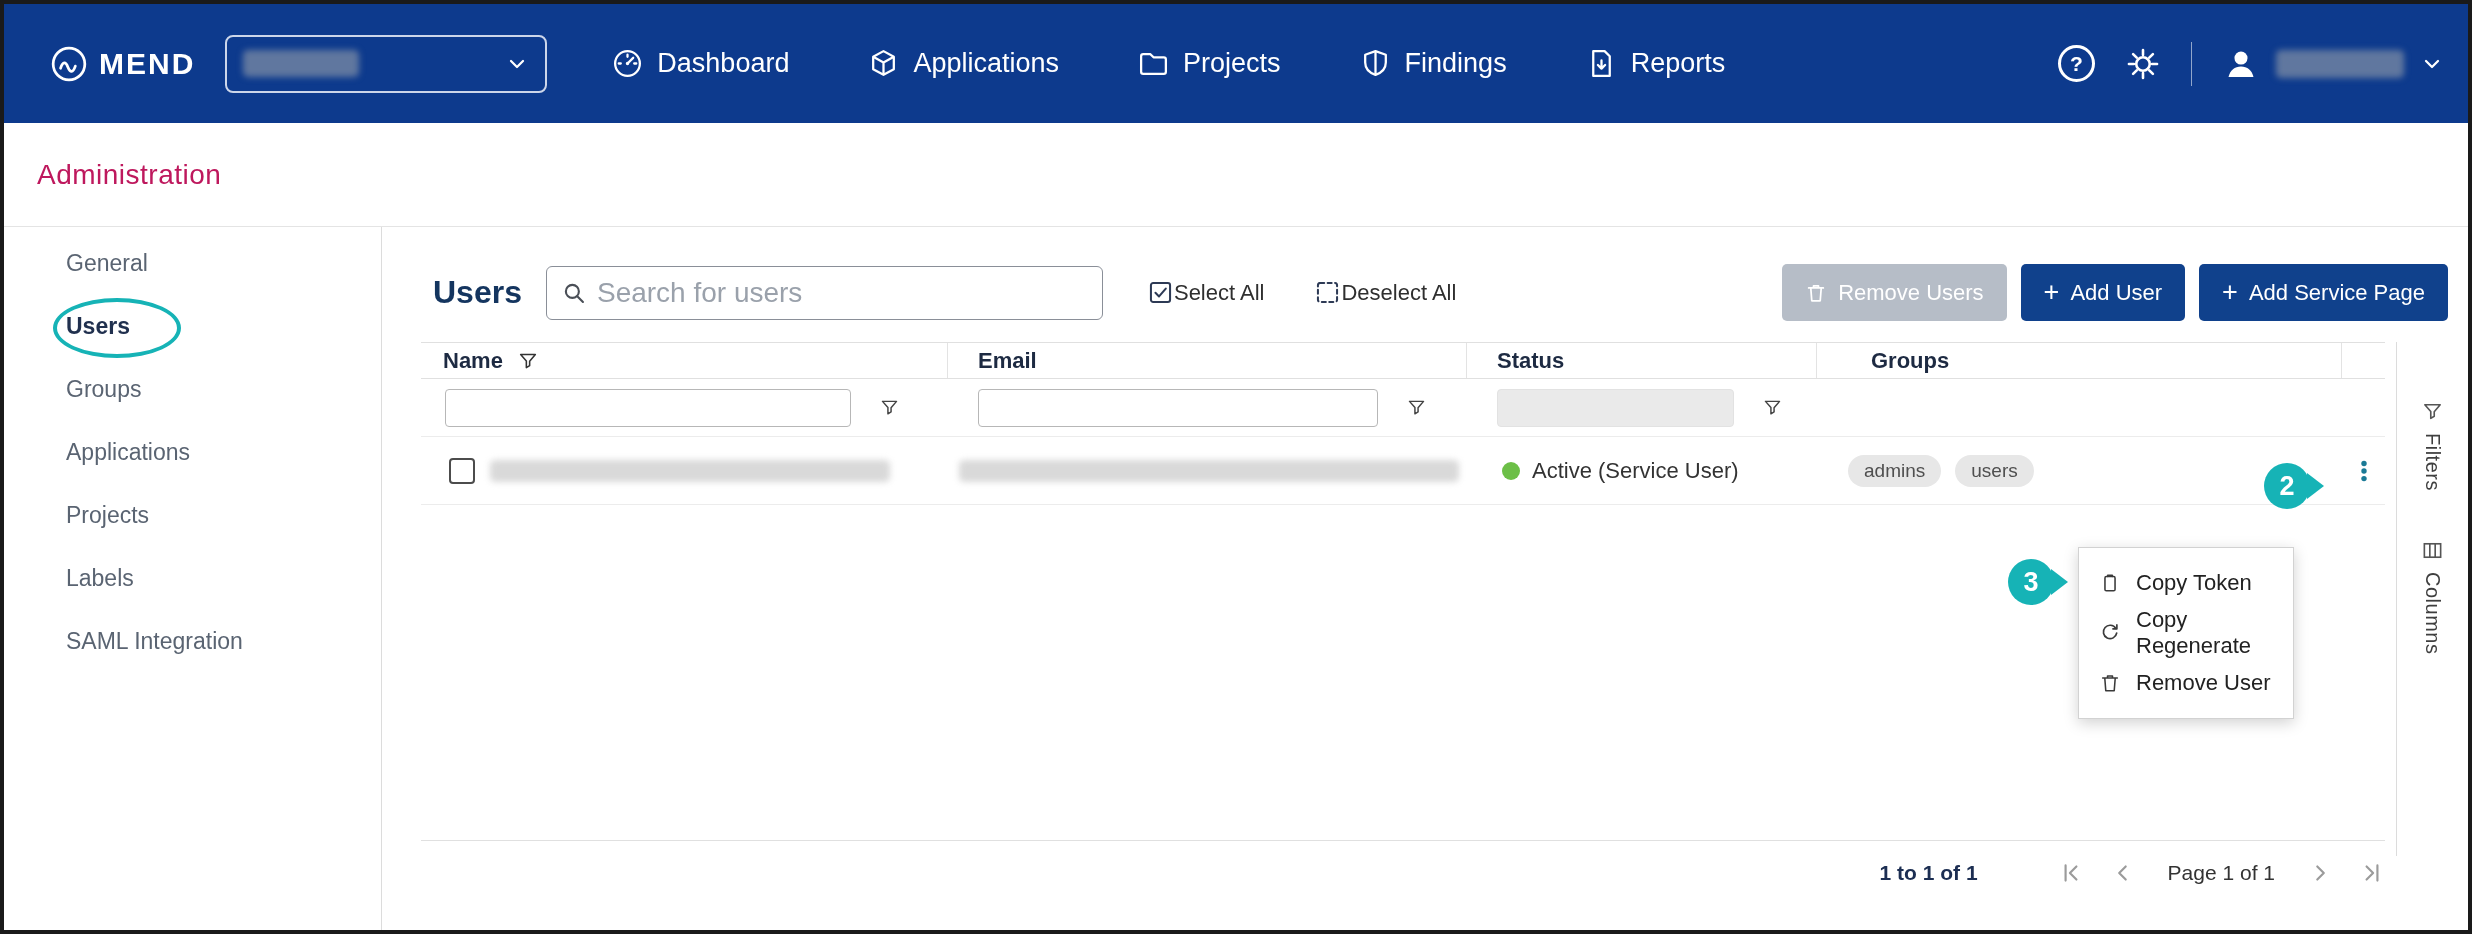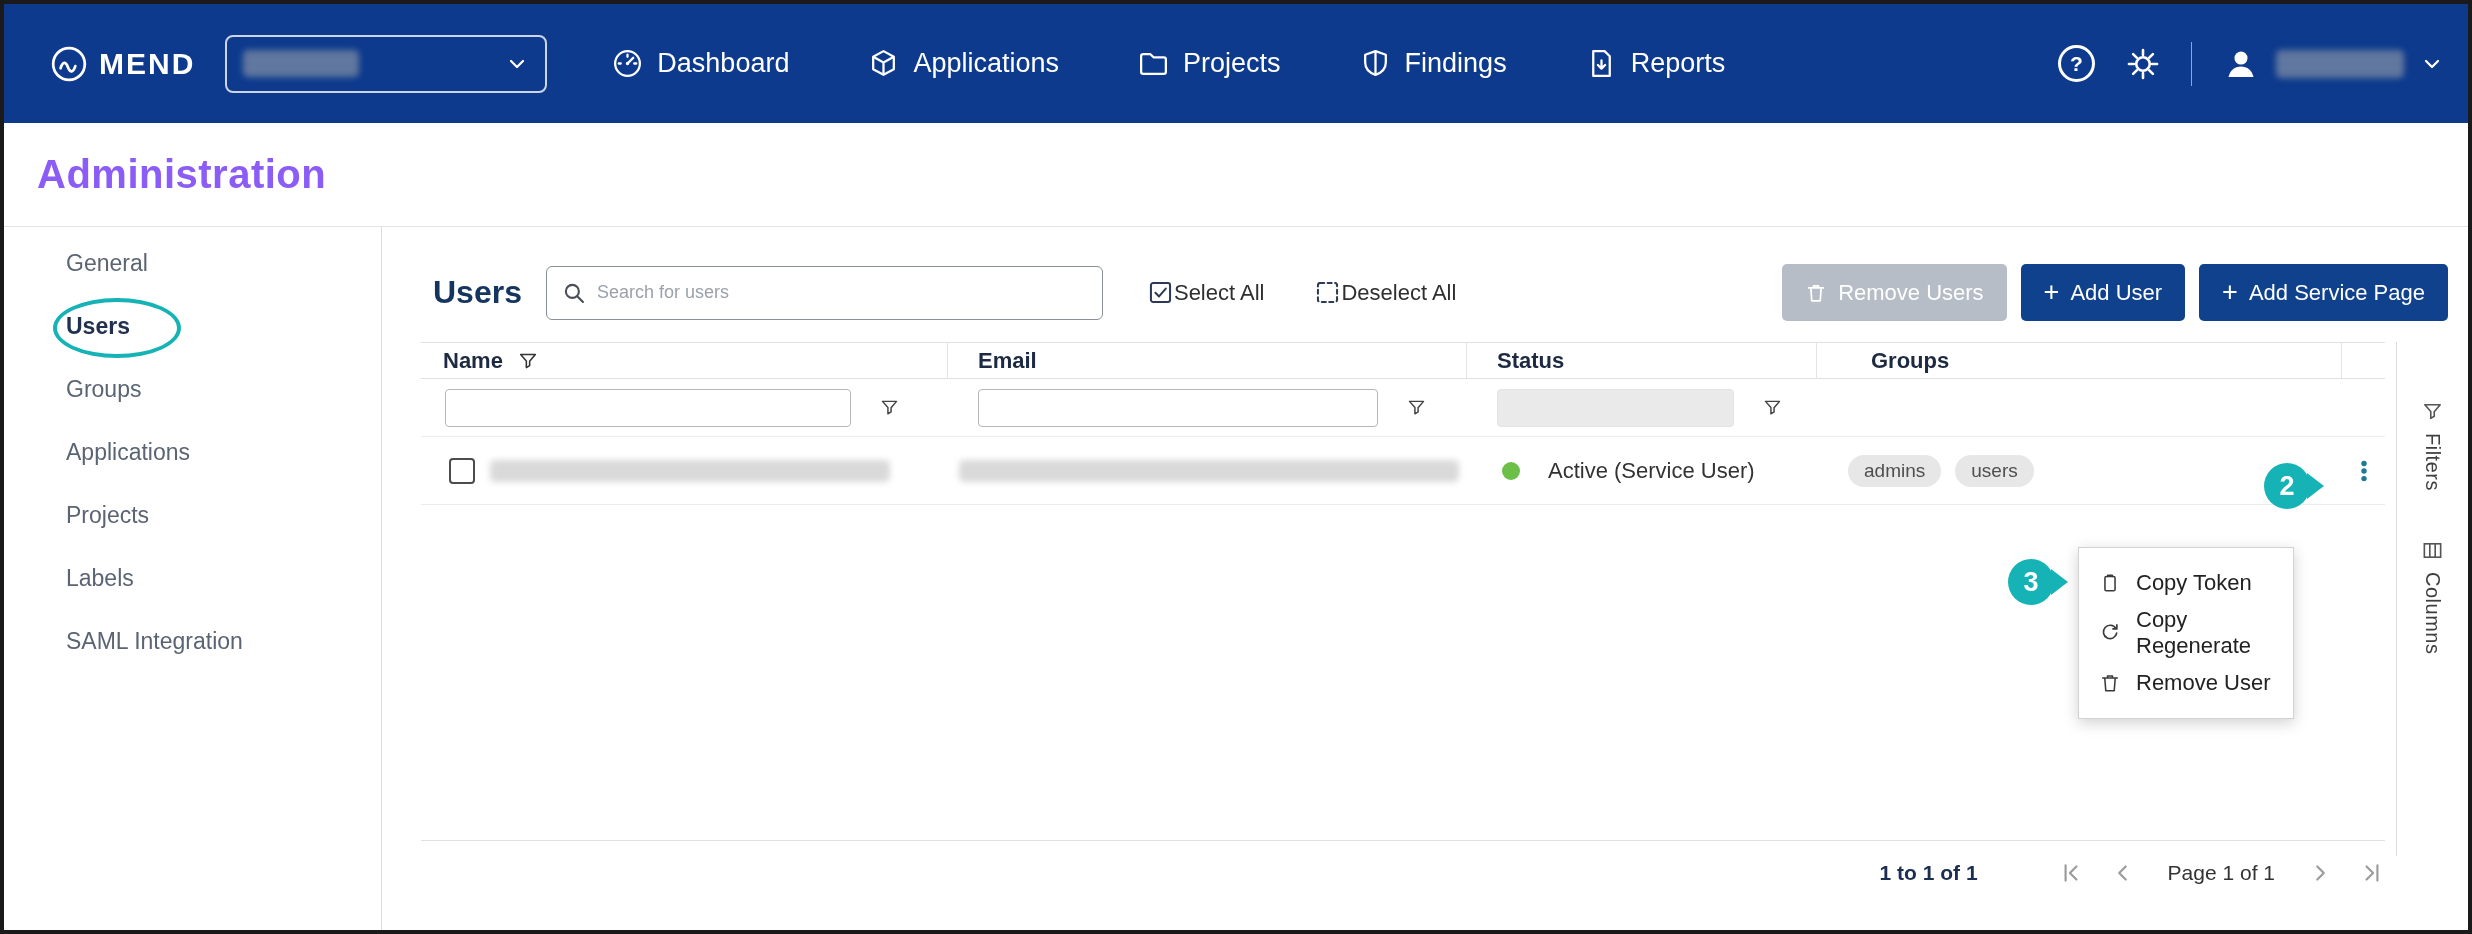--- a/index.html
+++ b/index.html
@@ -17,35 +17,35 @@
   .nav-menu{display:flex;align-items:center;gap:78px;margin-left:64px}
   .nav-item{display:flex;align-items:center;gap:13px;color:#fff;font-size:27px;cursor:pointer;white-space:nowrap}
   .nav-right{margin-left:auto;display:flex;align-items:center;gap:30px;color:#fff}
   .help-badge{width:37px;height:37px;border:3px solid #fff;border-radius:50%;display:flex;align-items:center;justify-content:center;font-size:21px;font-weight:700;cursor:pointer}
   .nav-divider{width:1px;height:44px;background:rgba(255,255,255,.55)}
   .user-chip{display:flex;align-items:center;gap:16px;cursor:pointer}
   .user-blob{width:128px;height:28px;background:#60779f}
 
   
   .page-header{height:104px;display:flex;align-items:center;padding-left:33px;border-bottom:1px solid #e4e4e4;flex:none;background:#fff}
-  .page-title{font-size:40px;font-weight:700;color:#8b5cf6;letter-spacing:.5px}
+  .page-title{font-size:28px;font-weight:400;color:#be185d;letter-spacing:.5px}
 
   
   .body{flex:1;display:flex;min-height:0;position:relative;background:#fff}
   .sidebar{width:378px;border-right:1px solid #dcdcdc;padding-top:5px;flex:none}
   .side-item{height:63px;display:flex;align-items:center;padding-left:62px;font-size:23px;color:#5a6472;cursor:pointer;white-space:nowrap}
   .side-item.active{color:#20304e;font-weight:700}
 
   .content{flex:1;display:flex;flex-direction:column;padding:0 20px 0 39px;min-width:0}
 
   
   .toolbar{margin-top:37px;height:57px;display:flex;align-items:center;flex:none}
   .users-title{margin-left:12px;font-size:32px;font-weight:700;color:#14355f}
   .search-box{margin-left:24px;width:557px;height:54px;border:1px solid #8a8f98;border-radius:6px;display:flex;align-items:center;padding:0 14px;gap:10px;color:#5f6a77;background:#fff}
-  .search-box input{border:none;outline:none;flex:1;font-size:18px;font-family:inherit;color:#333;background:transparent}
+  .search-box input{border:none;outline:none;flex:1;font-size:28px;font-family:inherit;color:#333;background:transparent}
   .search-box input::placeholder{color:#9aa1ab}
   .sel-ctl{display:flex;align-items:center;font-size:22px;color:#333;margin-left:44px;cursor:pointer;color:#2f2f2f}
   .sel-ctl + .sel-ctl{margin-left:50px}
   .sel-ctl svg{color:#2d3a55}
   .toolbar-btns{margin-left:auto;display:flex;align-items:center;gap:14px}
   .btn{height:57px;border:none;border-radius:5px;display:flex;align-items:center;gap:11px;padding:0 23px;font-size:22px;font-family:inherit;color:#fff;cursor:pointer;font-weight:500;white-space:nowrap}
   .btn.disabled{background:#b6bdc7;cursor:default}
   .btn.primary{background:#10418c}
   .plus{font-size:27px;font-weight:400}
 
@@ -66,21 +66,21 @@
   .f-input{height:38px;border:1px solid #b7b7b7;border-radius:4px;background:#fff;font-size:20px;padding:0 10px;font-family:inherit;outline:none;color:#333}
   .c-name .f-input{margin-left:24px;width:406px}
   .c-email .f-input{margin-left:30px;width:400px}
   .f-disabled{margin-left:30px;width:237px;height:38px;background:#eaeaea;border:1px solid #e2e2e2;border-radius:4px}
   .f-funnel{margin-left:28px;color:#444;cursor:pointer}
   .t-row{height:68px;border-bottom:1px solid #ececec;font-size:22px;color:#333}
   .checkbox{width:26px;height:26px;border:2px solid #4c4c4c;border-radius:4px;background:#fff;margin-left:28px;cursor:pointer;flex:none}
   .name-blob{width:400px;height:22px;background:#d9d9d9;margin-left:15px}
   .email-blob{width:500px;height:22px;background:#d9d9d9;margin-left:11px}
   .dot{width:18px;height:18px;border-radius:50%;background:#6cbf47;margin-left:35px;flex:none}
-  .status-text{margin-left:28px;white-space:nowrap}
+  .status-text{margin-left:12px;white-space:nowrap}
   .pill{background:#e7e7e7;color:#4f4f4f;font-size:19px;padding:5px 16px;border-radius:16px;white-space:nowrap}
   .c-groups .pill:first-child{margin-left:31px}
   .pill + .pill{margin-left:14px}
   .kebab{color:#1b7a96;cursor:pointer}
 
   .spacer{flex:1}
 
   
   .pagination{margin-right:63px;height:64px;border-top:1px solid #e0e0e0;display:flex;align-items:center;justify-content:flex-end;flex:none;margin-bottom:26px;color:#333}
   .pg-range{font-size:21px;font-weight:700;color:#1c2e52;margin-right:80px}

